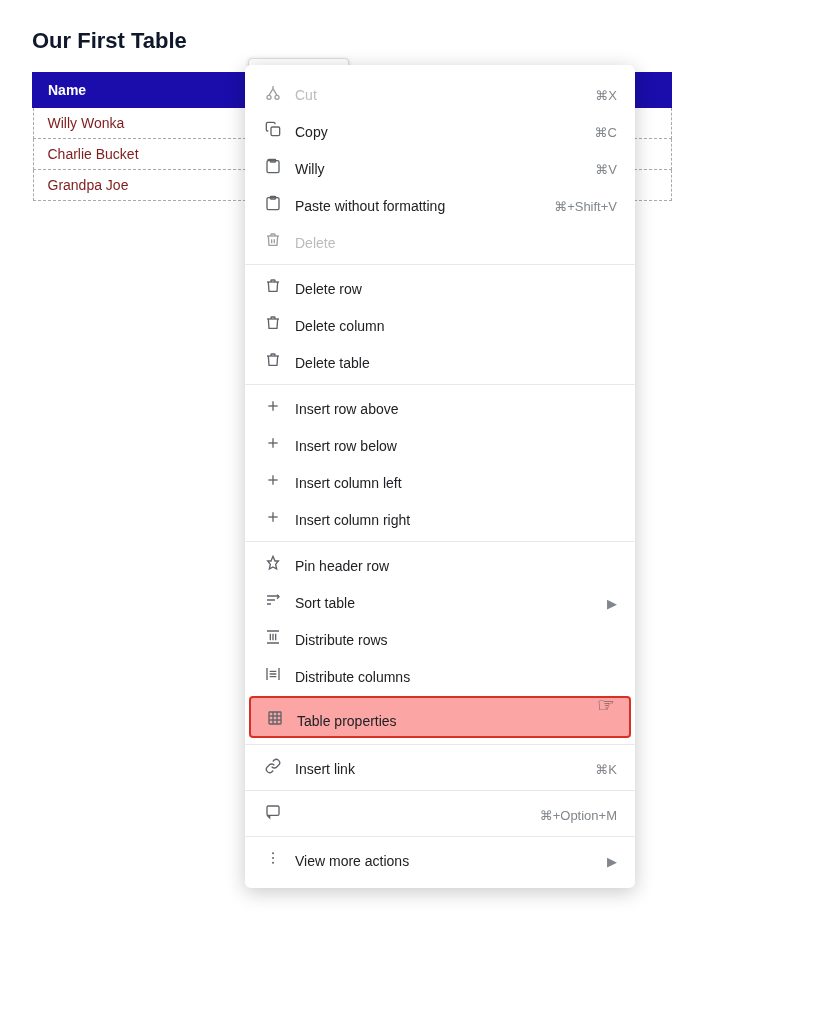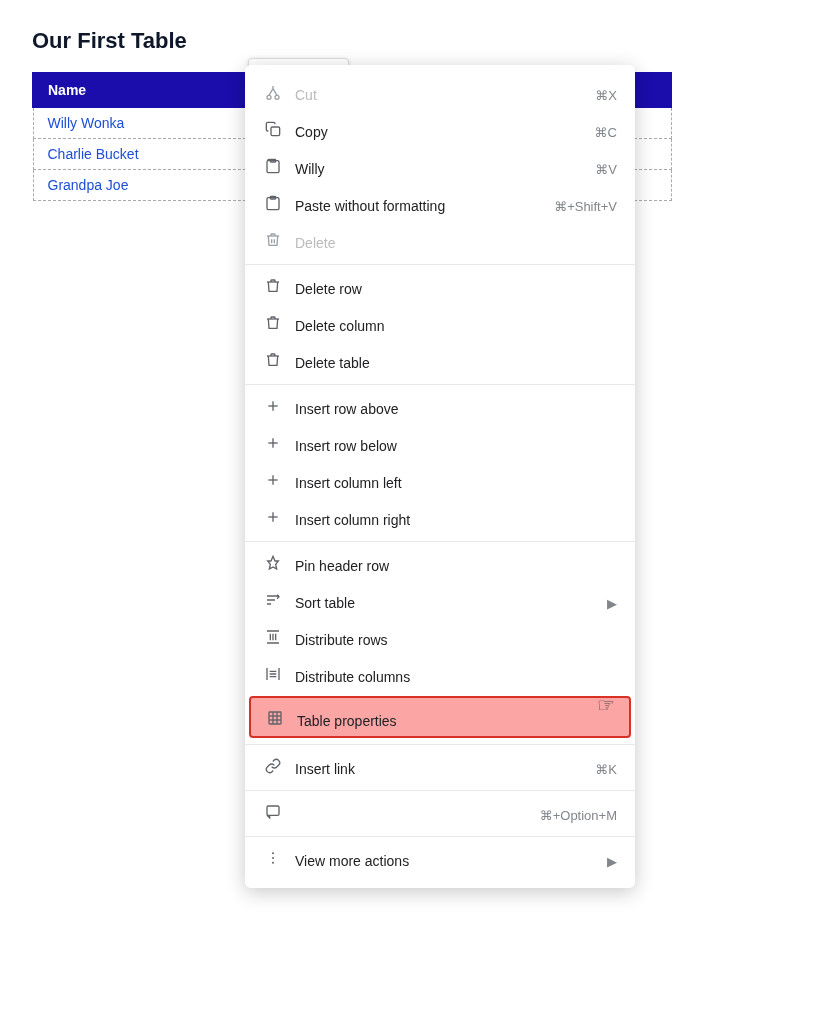--- a/index.html
+++ b/index.html
@@ -39,21 +39,21 @@
       font-size: 14px;
       padding: 8px 14px;
       border: 2px solid #1a0dab;
       text-align: left;
     }
 
     .doc-table td {
       border: 1.5px dashed #aaa;
       padding: 7px 14px;
       font-size: 14px;
-      color: #1d4ed8;
+      color: #7f1d1d;
       background: #fff;
     }
 
     .col-name { width: 160px; }
     .col-email { width: 160px; }
     .col-phone { width: 160px; }
 
     
     .table-toolbar {
       position: absolute;

